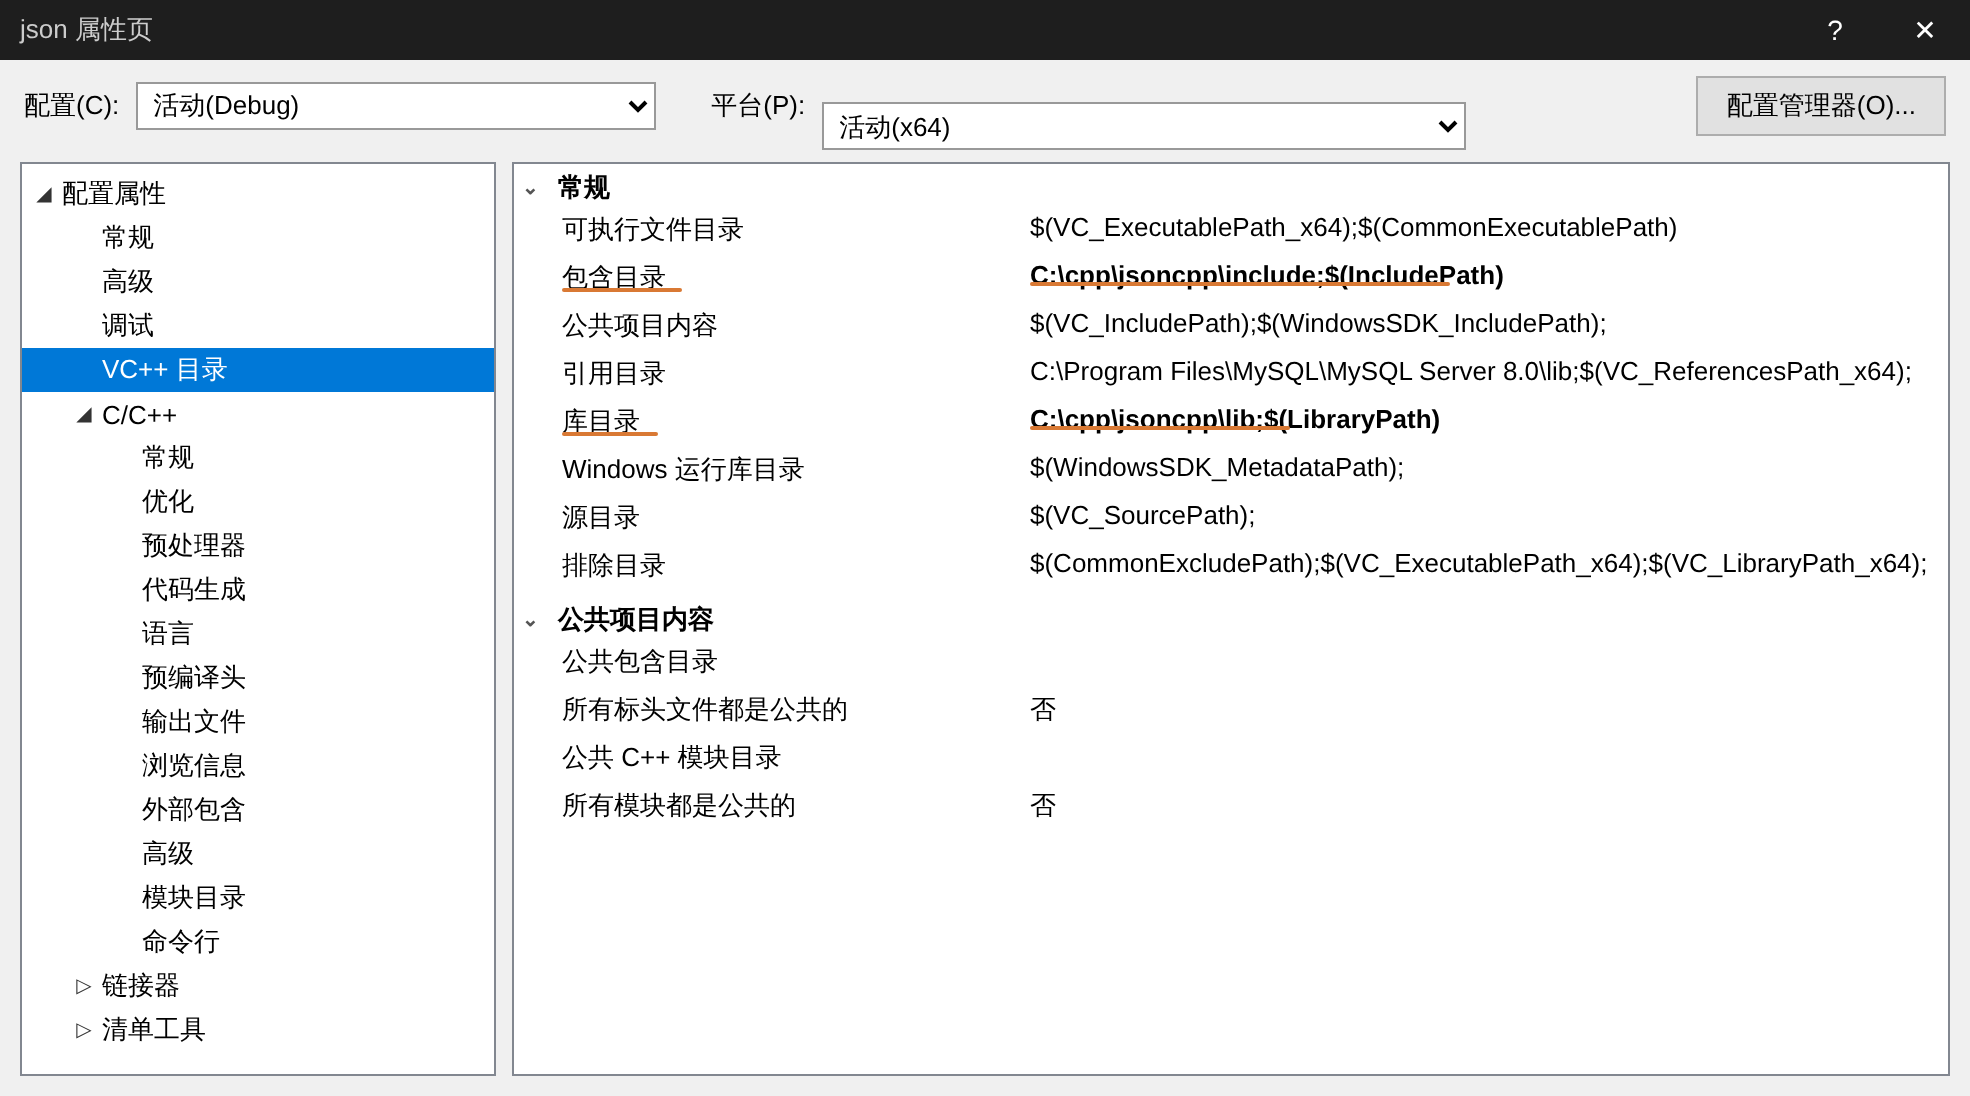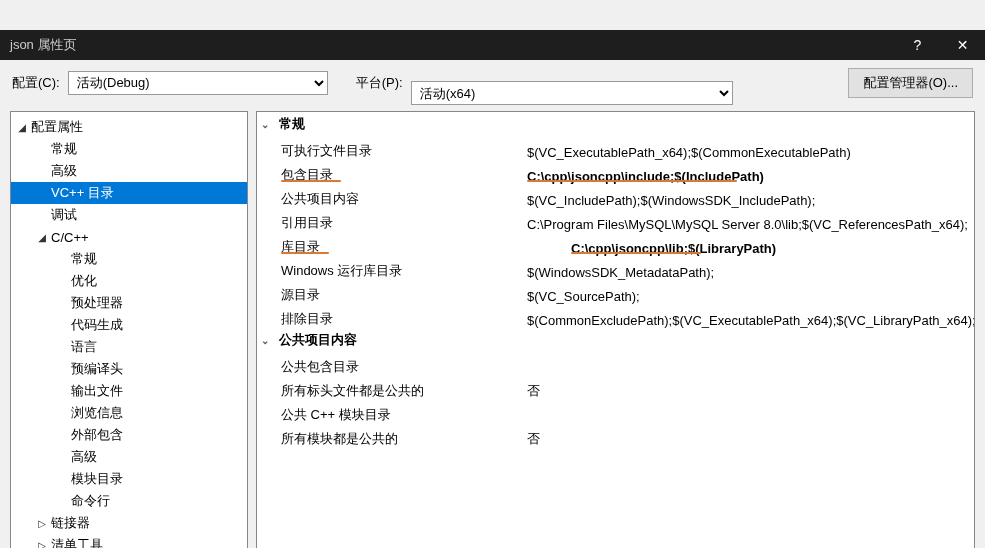--- a/index.html
+++ b/index.html
@@ -1,18 +1,18 @@
 <!DOCTYPE html>
 <html><head>
   <meta charset="utf-8">
   <style>
     * { margin: 0; padding: 0; box-sizing: border-box; font-family: "Microsoft YaHei", "Segoe UI", sans-serif; font-size: 13px; }
     body { width: 985px; height: 548px; background: #f0f0f0; overflow: hidden; }
     
-    .titlebar { height: 30px; background: #1e1e1e; display: flex; align-items: center; padding-left: 10px; color: #ccc; margin-top: 30px; }
+    .titlebar { height: 30px; background: #1e1e1e; display: flex; align-items: center; padding-left: 10px; color: #ccc; }
     .titlebar-title { flex: 1; }
     .titlebar-btn { width: 45px; height: 30px; display: flex; align-items: center; justify-content: center; color: #fff; font-size: 14px; }
     .titlebar-btn.help { font-family: Arial; }
     
     .toolbar { height: 45px; background: #f0f0f0; display: flex; align-items: center; padding: 0 12px; gap: 8px; justify-content: flex-end; }
     .toolbar label { white-space: nowrap; }
     .toolbar select { height: 24px; border: 1px solid #999; background: #fff; padding: 0 4px; }
     .config-select { width: 260px; }
     .platform-select { width: 322px; margin-top: 21px; }
     .toolbar-spacer { width: 12px; }
@@ -25,21 +25,21 @@
     .tree-item.selected { background: #0078d7; color: #fff; }
     .tree-arrow { width: 14px; height: 14px; display: inline-flex; align-items: center; justify-content: center; font-size: 10px; color: #333; }
     .tree-label { padding-left: 2px; }
     .depth-0 { padding-left: 4px; }
     .depth-1 { padding-left: 24px; }
     .depth-2 { padding-left: 44px; }
     
     .content-panel { flex: 1; background: #fff; border: 1px solid #828790; overflow: hidden; }
     .group-header { display: flex; align-items: center; height: 24px; padding-left: 4px; font-weight: bold; }
     .group-header .collapse-icon { width: 18px; font-size: 10px; color: #555; }
-    .prop-row { display: flex; height: 24px; align-items: flex-end; gap: 12px; }
+    .prop-row { display: flex; height: 24px; align-items: flex-start; }
     .prop-label { width: 258px; padding-left: 24px; position: relative; }
     .prop-value { flex: 1; padding-right: 8px; white-space: nowrap; overflow: hidden; }
     .prop-value.bold { font-weight: bold; }
     .underline-orange { position: absolute; bottom: 2px; left: 24px; height: 2px; background: #d97934; border-radius: 1px; }
   </style>
 </head>
 <body>
 
 <div class="titlebar">
   <span class="titlebar-title">json 属性页</span>
@@ -68,27 +68,27 @@
         <span class="tree-label">配置属性</span>
       </div>
       <div class="tree-item depth-1">
         <span class="tree-arrow"></span>
         <span class="tree-label">常规</span>
       </div>
       <div class="tree-item depth-1">
         <span class="tree-arrow"></span>
         <span class="tree-label">高级</span>
       </div>
+      <div class="tree-item depth-1">
+        <span class="tree-arrow"></span>
+        <span class="tree-label">调试</span>
+      </div>
       <div class="tree-item depth-1 selected">
         <span class="tree-arrow"></span>
         <span class="tree-label">VC++ 目录</span>
-      </div>
-      <div class="tree-item depth-1">
-        <span class="tree-arrow"></span>
-        <span class="tree-label">调试</span>
       </div>
       <div class="tree-item depth-1">
         <span class="tree-arrow">◢</span>
         <span class="tree-label">C/C++</span>
       </div>
       <div class="tree-item depth-2">
         <span class="tree-arrow"></span>
         <span class="tree-label">常规</span>
       </div>
       <div class="tree-item depth-2">
@@ -160,21 +160,21 @@
       <div class="prop-row">
         <div class="prop-label">公共项目内容</div>
         <div class="prop-value" style="position: relative;">$(VC_IncludePath);$(WindowsSDK_IncludePath);</div>
       </div>
       <div class="prop-row">
         <div class="prop-label">引用目录</div>
         <div class="prop-value" style="position: relative;">C:\Program Files\MySQL\MySQL Server 8.0\lib;$(VC_ReferencesPath_x64);</div>
       </div>
       <div class="prop-row">
         <div class="prop-label">库目录<div class="underline-orange" style="width: 48px;"></div></div>
-        <div class="prop-value bold" style="position: relative; margin-left: 44px;">C:\cpp\jsoncpp\lib;$(LibraryPath)<div class="underline-orange" style="width: 130px; left: 0px;"></div></div>
+        <div class="prop-value bold" style="position: relative;">C:\cpp\jsoncpp\lib;$(LibraryPath)<div class="underline-orange" style="width: 130px; left: 0px;"></div></div>
       </div>
       <div class="prop-row">
         <div class="prop-label">Windows 运行库目录</div>
         <div class="prop-value" style="position: relative;">$(WindowsSDK_MetadataPath);</div>
       </div>
       <div class="prop-row">
         <div class="prop-label">源目录</div>
         <div class="prop-value" style="position: relative;">$(VC_SourcePath);</div>
       </div>
       <div class="prop-row">

